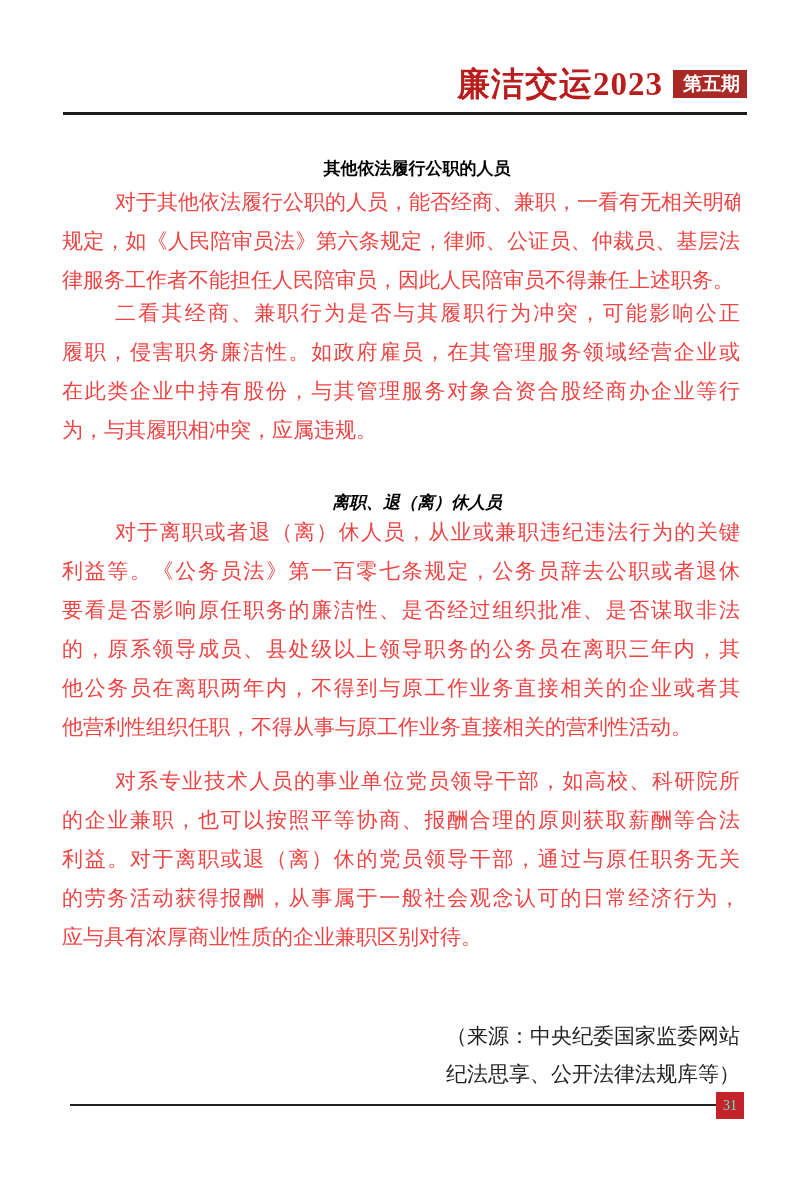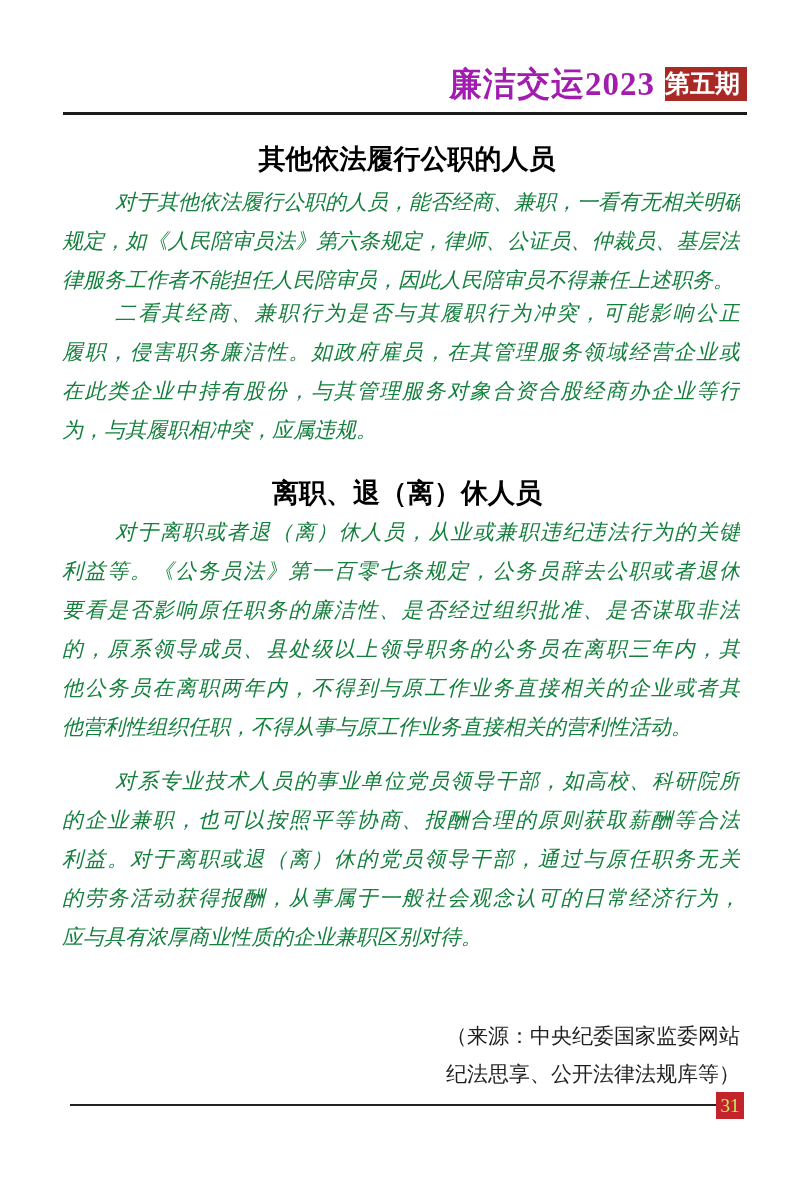--- a/index.html
+++ b/index.html
@@ -21,80 +21,79 @@
     height: 44px;
     display: flex;
     align-items: center;
     gap: 10px;
   }
   .masthead {
     font-family: "Liberation Serif", "DejaVu Serif", serif;
     font-weight: 900;
     font-size: 33px;
     letter-spacing: 1px;
-    color: #a21caf;
+    color: #b91c1c;
     white-space: nowrap;
   }
   .issue-badge {
     display: inline-block;
     background: #a92a25;
     color: #ffffff;
     font-family: "Liberation Sans", "DejaVu Sans", sans-serif;
     font-weight: bold;
-    font-size: 25px;
+    font-size: 19px;
     line-height: 1;
-    padding: 4px 7px 5px 0;
+    padding: 4px 7px 5px 10px;
     white-space: nowrap;
   }
   .header-rule {
     position: absolute;
     left: 63px;
     top: 112px;
     width: 684px;
     height: 3px;
     background: #1b1b1b;
   }
 
   
   .section-heading {
     position: absolute;
     left: 62px;
     width: 678px;
-    margin: 6px;
+    margin: 16px;
     text-align: center;
     font-family: "Liberation Sans", "DejaVu Sans", sans-serif;
     font-weight: bold;
-    font-size: 27px;
+    font-size: 17px;
     line-height: 28px;
     color: #000000;
   }
   .h-0 { top: 139px; }
-  .h-1 { top: 473px; }
+  .h-1 { top: 473px; font-style: italic; }
 
   .paragraph {
     position: absolute;
     left: 62px;
     width: 678px;
   }
   .p-0 { top: 183px; }
   .p-1 { top: 294px; }
   .p-2 { top: 513px; }
   .p-3 { top: 762px; }
 
   .line {
     font-size: 21px;
     line-height: 39px;
     height: 39px;
     text-align: justify;
     text-align-last: justify;
     text-justify: inter-character;
     white-space: nowrap;
     overflow: hidden;
-    color: #15803d;
-    font-style: italic;
+    color: #ef4444;
   }
   .line.first { text-indent: 53px; }
   .line.last  { text-align-last: left; }
 
   
   .attribution {
     position: absolute;
     left: 62px;
     top: 1017px;
     width: 678px;
@@ -116,23 +115,23 @@
     height: 2px;
     background: #222222;
   }
   .page-number {
     position: absolute;
     left: 716px;
     top: 1092px;
     width: 28px;
     height: 27px;
     background: #c3242b;
-    color: #bef264;
+    color: #5eead4;
     font-family: "Liberation Serif", "DejaVu Serif", serif;
-    font-size: 19px;
+    font-size: 14px;
     display: flex;
     align-items: center;
     justify-content: center;
   }
 </style>
 </head>
 <body>
 
 <div class="page">
 

